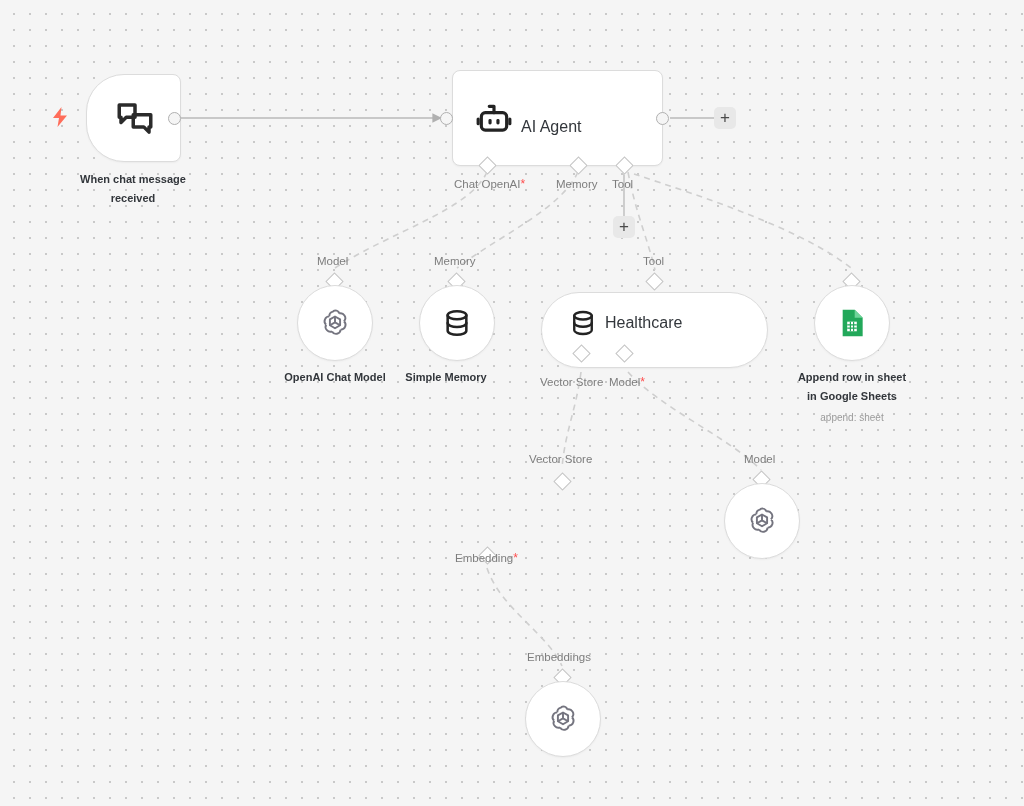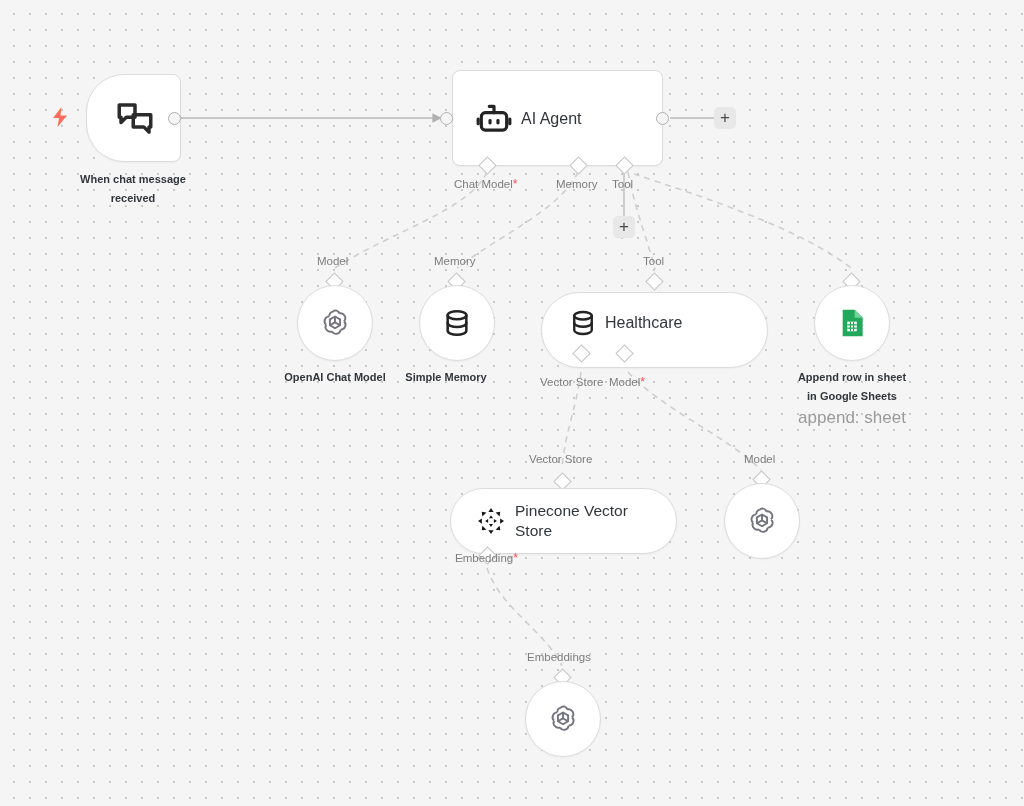--- a/index.html
+++ b/index.html
@@ -41,21 +41,21 @@
     color: #32363b;
     font-size: 11px;
     font-weight: 600;
     line-height: 19px;
     white-space: pre-line;
   }
   .node-sublabel {
     position: absolute;
     text-align: center;
     color: #9a9a9a;
-    font-size: 17px;
+    font-size: 10px;
     line-height: 15px;
   }
 
   
   .trigger-node {
     border-radius: 38px 8px 8px 38px;
   }
   .rect-node { border-radius: 8px; }
   .pill-node { border-radius: 40px; }
   .circle-node { border-radius: 50%; }
@@ -170,34 +170,34 @@
     <div class="node-icon" style="left:16px; top:0; width:50px; height:96px;">
       <svg width="38" height="38" viewBox="0 0 24 24" fill="none" stroke="#232323" stroke-width="2" stroke-linecap="round" stroke-linejoin="round">
         <rect x="4" y="8" width="16" height="11" rx="2.5"></rect>
         <path d="M12 8 V4 H9"></path>
         <path d="M2 12 v3"></path>
         <path d="M22 12 v3"></path>
         <rect x="8.5" y="12" width="2" height="3.4" rx="0.9" fill="#232323" stroke="none"></rect>
         <rect x="13.5" y="12" width="2" height="3.4" rx="0.9" fill="#232323" stroke="none"></rect>
       </svg>
     </div>
-    <div style="position:absolute; left:68px; top:0; height:96px;
+    <div style="position:absolute; left:68px; top:8px; height:96px;
                 display:flex; align-items:center; font-size:16px;
                 color:#32363b; font-weight:400;">AI Agent</div>
   </div>
   <div class="endpoint-circle" style="left:440px; top:112px;"></div>
   <div class="endpoint-circle" style="left:656px; top:112px;"></div>
   <div class="plus-btn" style="left:714px; top:107px;">+</div>
 
   <div class="diamond" style="left:481px; top:159px;"></div>
   <div class="diamond" style="left:572px; top:159px;"></div>
   <div class="diamond" style="left:618px; top:159px;"></div>
 
   <div class="port-label" style="left:454px; top:177px;">
-    <span>Chat Model</span><span class="req">*</span>
+    <span>Chat OpenAI</span><span class="req">*</span>
   </div>
   <div class="port-label" style="left:556px; top:177px;">Memory</div>
   <div class="port-label" style="left:612px; top:177px;">Tool</div>
 
   <div class="plus-btn" style="left:613px; top:216px;">+</div>
 
   <div class="port-label" style="left:317px; top:254px;">Model</div>
   <div class="diamond" style="left:328px; top:275px;"></div>
   <div class="node circle-node" style="left:297px; top:285px; width:76px; height:76px;">
     <div class="node-icon" style="left:0; top:0; width:74px; height:74px;">
@@ -261,44 +261,20 @@
         </g>
       </svg>
     </div>
   </div>
   <div class="node-label" style="left:762px; top:368px; width:180px;">Append row in sheet
 in Google Sheets</div>
   <div class="node-sublabel" style="left:762px; top:410px; width:180px;">append: sheet</div>
 
   <div class="port-label" style="left:529px; top:452px;">Vector Store</div>
   <div class="diamond" style="left:556px; top:475px;"></div>
-  <div class="node pill-node" style="left:450px; top:488px; width:227px; height:66px;">
-    <div class="node-icon" style="left:18px; top:0; width:44px; height:64px;">
-      <svg width="30" height="30" viewBox="0 0 24 24" fill="#151515">
-        <g>
-          <path d="M12 1.6 l2.1 3.1 h-4.2 Z"></path>
-          <path d="M12 22.4 l-2.1 -3.1 h4.2 Z"></path>
-          <path d="M1.6 12 l3.1 -2.1 v4.2 Z"></path>
-          <path d="M22.4 12 l-3.1 2.1 v-4.2 Z"></path>
-          <path d="M4.6 4.6 l3.7 0.5 l-3.2 3.2 Z"></path>
-          <path d="M19.4 19.4 l-3.7 -0.5 l3.2 -3.2 Z"></path>
-          <path d="M19.4 4.6 l-0.5 3.7 l-3.2 -3.2 Z"></path>
-          <path d="M4.6 19.4 l0.5 -3.7 l3.2 3.2 Z"></path>
-          <path d="M12 7.3 l1.6 2.4 h-3.2 Z"></path>
-          <path d="M12 16.7 l-1.6 -2.4 h3.2 Z"></path>
-          <path d="M7.3 12 l2.4 -1.6 v3.2 Z"></path>
-          <path d="M16.7 12 l-2.4 1.6 v-3.2 Z"></path>
-        </g>
-      </svg>
-    </div>
-    <div style="position:absolute; left:64px; top:0; height:64px;
-                display:flex; align-items:center; font-size:15.5px;
-                color:#32363b; line-height:20px; white-space:pre-line;">Pinecone Vector
-Store</div>
-  </div>
   <div class="diamond" style="left:481px; top:549px;"></div>
   <div class="port-label" style="left:455px; top:551px;">
     <span>Embedding</span><span class="req">*</span>
   </div>
 
   <div class="port-label" style="left:744px; top:452px;">Model</div>
   <div class="diamond" style="left:755px; top:473px;"></div>
   <div class="node circle-node" style="left:724px; top:483px; width:76px; height:76px;">
     <div class="node-icon" style="left:0; top:0; width:74px; height:74px;">
       <svg width="34" height="34" viewBox="0 0 24 24" fill="none" stroke="#74747f" stroke-width="1.35" stroke-linejoin="round">

